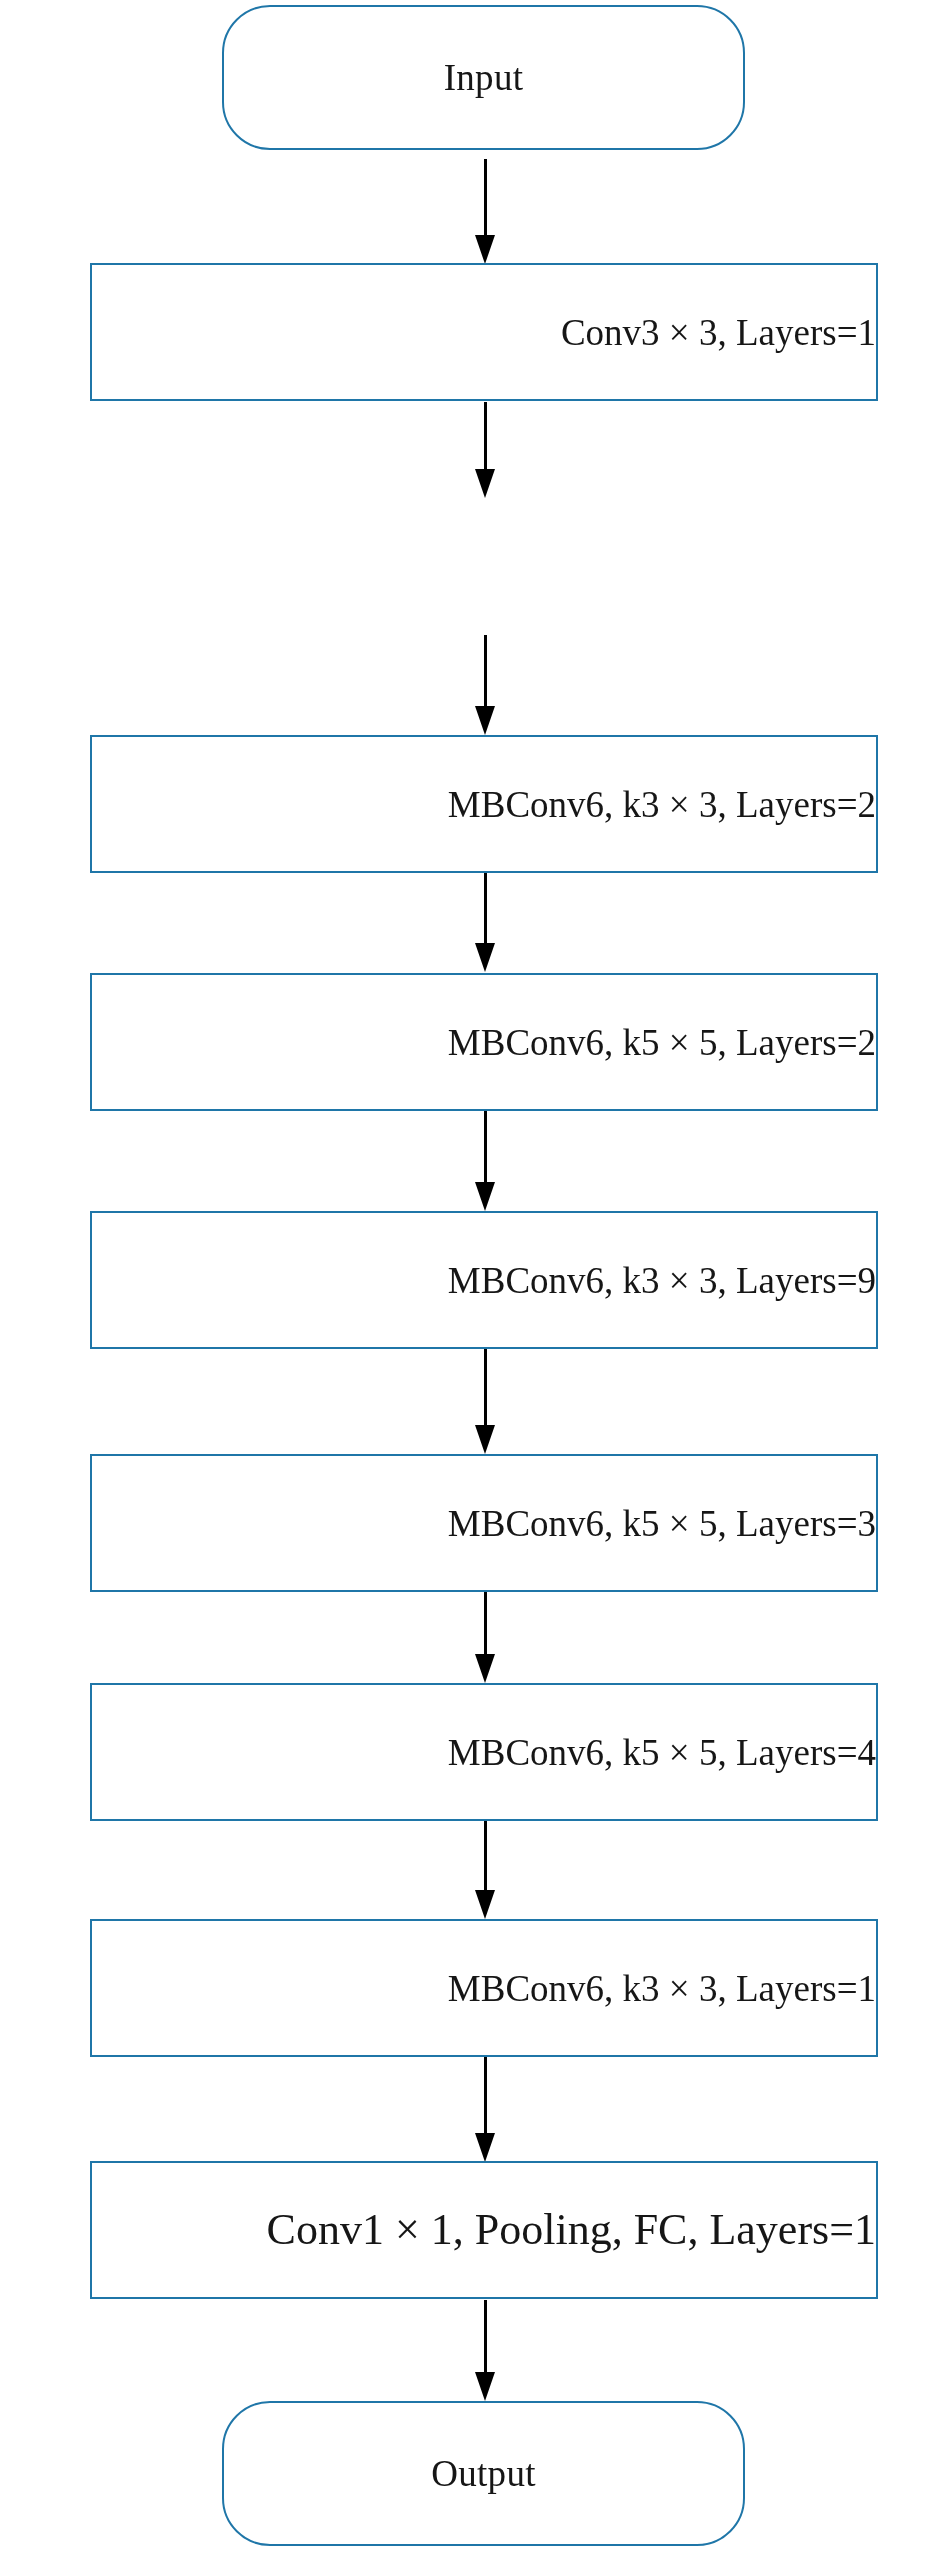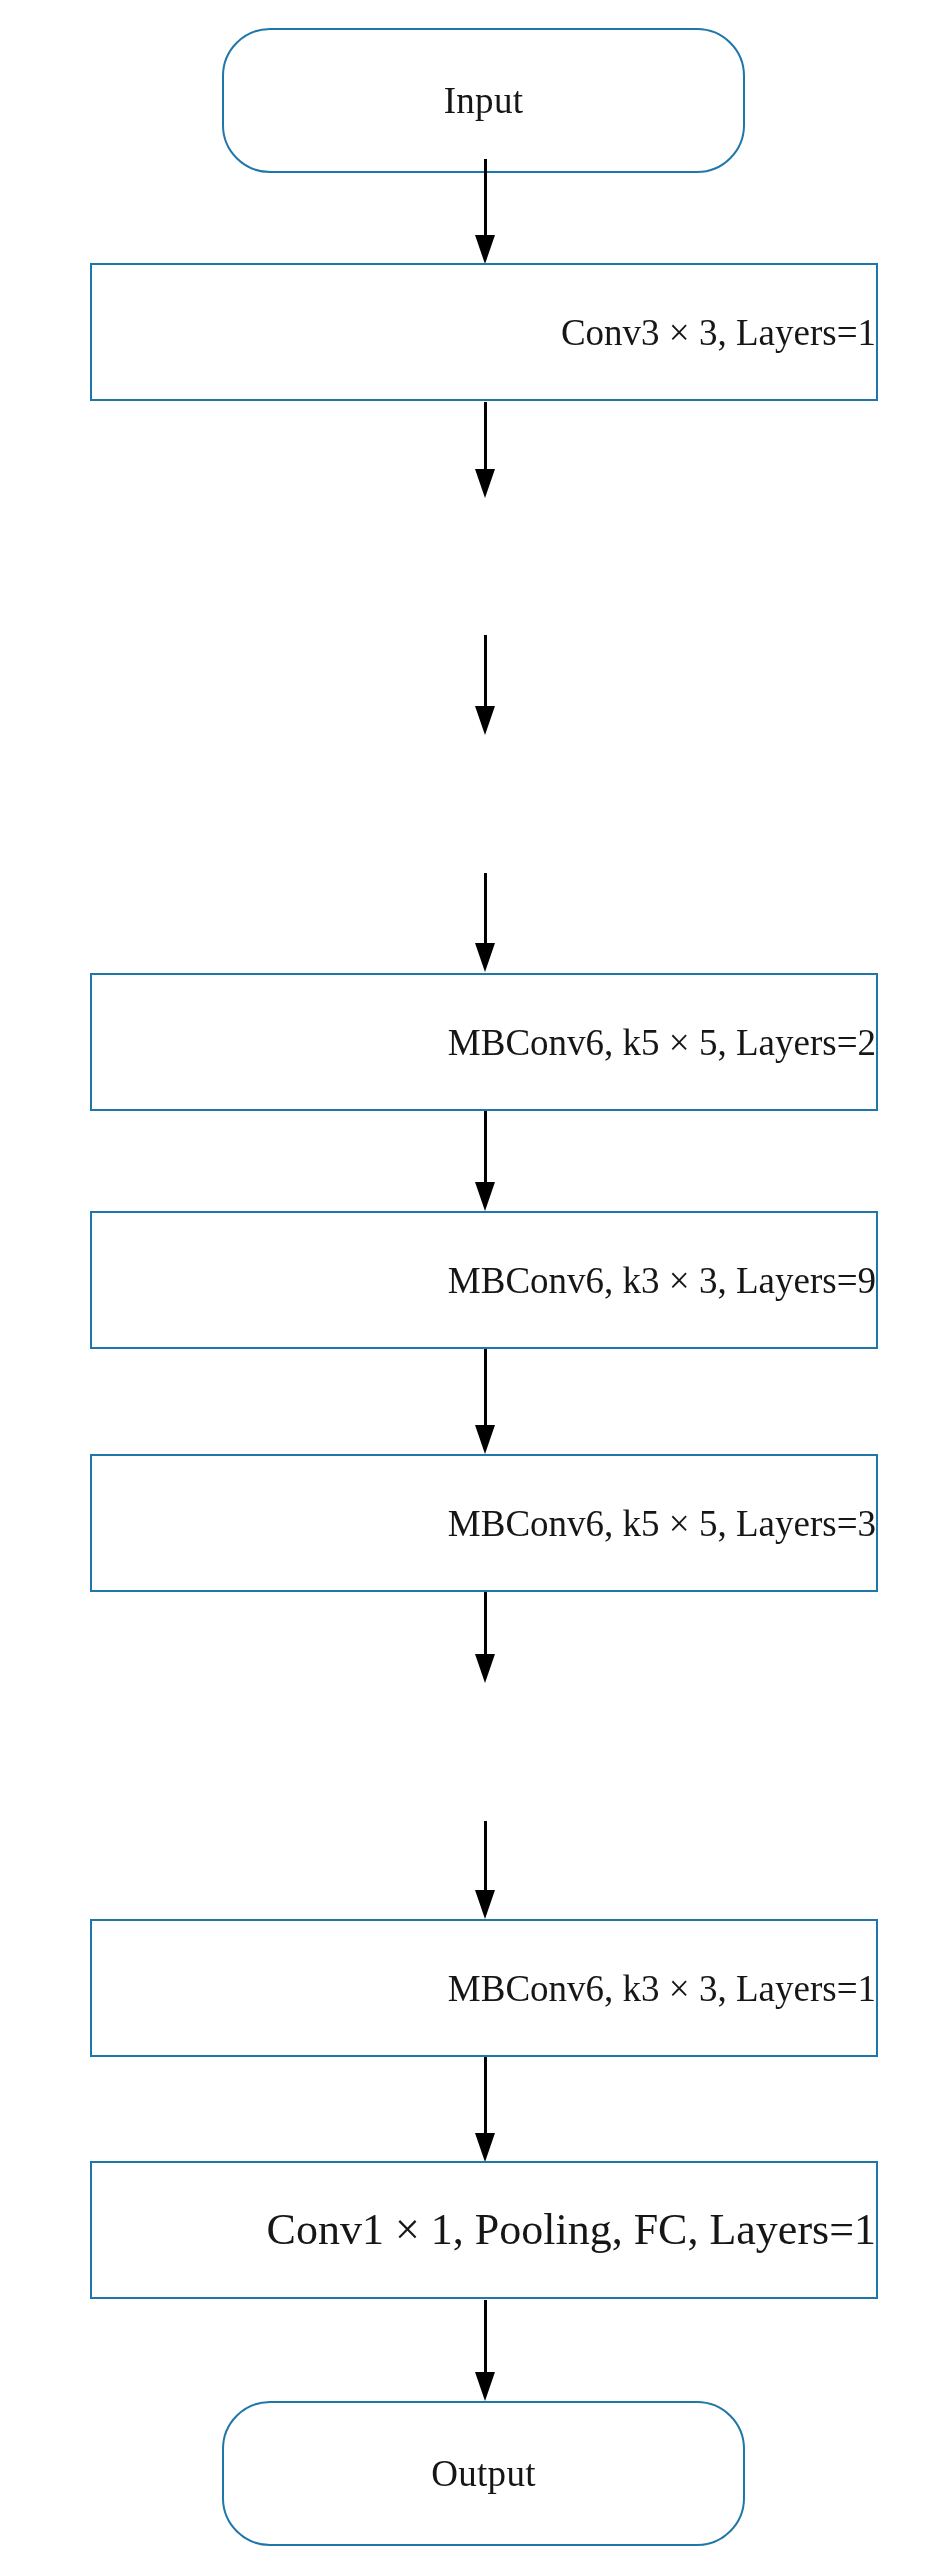--- a/index.html
+++ b/index.html
@@ -90,21 +90,21 @@
     border-left: 10.3px solid transparent;
     border-right: 10.3px solid transparent;
     border-top: 29px solid #000000;
   }
 </style>
 </head>
 <body>
 
 <div id="flow">
 
-  <div class="terminal" style="top:28px;">
+  <div class="terminal" style="top:5px;">
     <span class="node-label">Input</span>
   </div>
 
   <div class="connector" style="top:159px; height:105px;">
     <div class="shaft" style="height:76px;"></div>
     <div class="head"></div>
   </div>
 
   <div class="process" style="top:263px;">
     <span class="node-label">Conv3 × 3, Layers=1</span>
@@ -114,20 +114,23 @@
     <div class="shaft" style="height:67px;"></div>
     <div class="head"></div>
   </div>
 
 
   <div class="connector" style="top:635px; height:100px;">
     <div class="shaft" style="height:71px;"></div>
     <div class="head"></div>
   </div>
 
+  <div class="process" style="top:735px;">
+    <span class="node-label">MBConv6, k3 × 3, Layers=2</span>
+  </div>
 
   <div class="connector" style="top:873px; height:99px;">
     <div class="shaft" style="height:70px;"></div>
     <div class="head"></div>
   </div>
 
   <div class="process" style="top:973px;">
     <span class="node-label">MBConv6, k5 × 5, Layers=2</span>
   </div>
 
@@ -147,20 +150,23 @@
 
   <div class="process" style="top:1454px;">
     <span class="node-label">MBConv6, k5 × 5, Layers=3</span>
   </div>
 
   <div class="connector" style="top:1592px; height:91px;">
     <div class="shaft" style="height:62px;"></div>
     <div class="head"></div>
   </div>
 
+  <div class="process" style="top:1683px;">
+    <span class="node-label">MBConv6, k5 × 5, Layers=4</span>
+  </div>
 
   <div class="connector" style="top:1821px; height:98px;">
     <div class="shaft" style="height:69px;"></div>
     <div class="head"></div>
   </div>
 
   <div class="process" style="top:1919px;">
     <span class="node-label">MBConv6, k3 × 3, Layers=1</span>
   </div>
 

